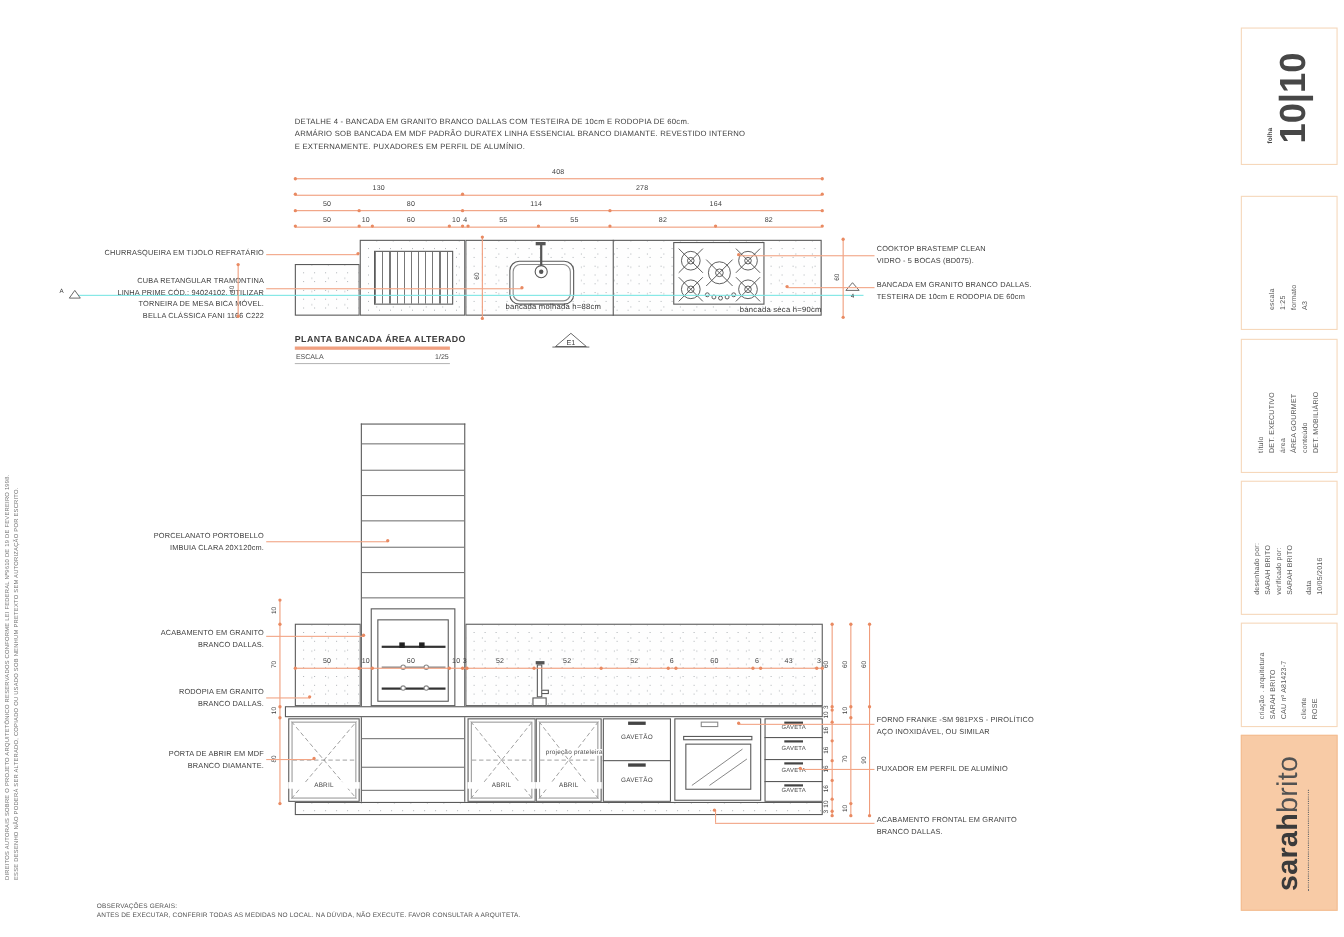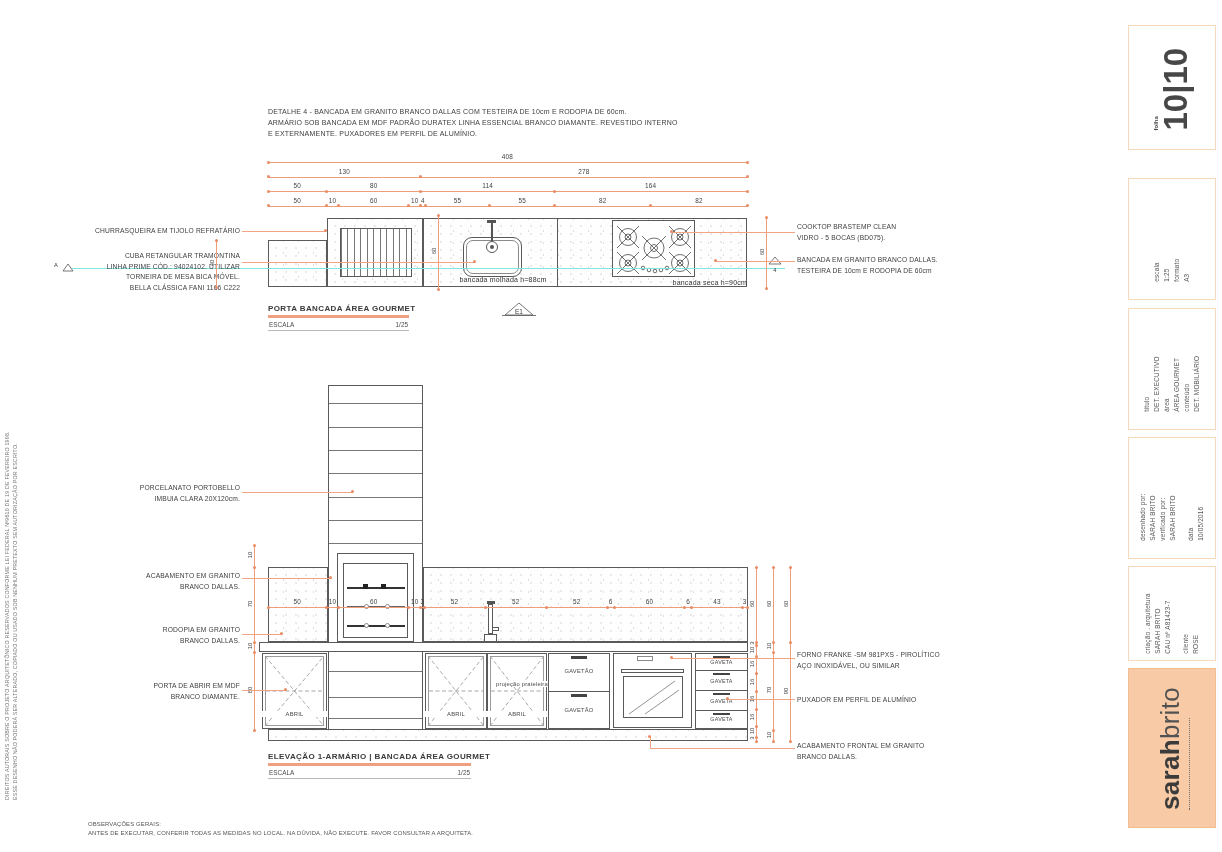--- a/index.html
+++ b/index.html
@@ -119,21 +119,21 @@
   <div class="planlab" style="left:443px;top:276px;width:120px;text-align:center">bancada molhada h=88cm</div>
   <div class="planlab" style="left:650px;top:279px;width:97px;text-align:right">bancada seca h=90cm</div>
 
   <svg class="abs" style="left:502px;top:301px" width="34" height="17">
     <polygon points="3,14 17,2 31,14" fill="#fff" stroke="#555" stroke-width="0.8"></polygon>
     <line x1="0" y1="14.5" x2="34" y2="14.5" stroke="#555" stroke-width="0.8"></line>
     <text x="17" y="13" text-anchor="middle" font-size="6.5" fill="#3f3f3f">E1</text>
   </svg>
 
   <div class="vt" style="left:268px;top:304px;width:141px">
-    <div class="vt-title">PORTA BANCADA ÁREA GOURMET</div>
+    <div class="vt-title">PLANTA BANCADA ÁREA ALTERADO</div>
     <div class="vt-bar"></div>
     <div class="vt-row">
       <span>ESCALA</span>
       <span>1/25</span>
     </div>
   </div>
 
   <div class="ann-l" style="top:226px">
       <div>CHURRASQUEIRA EM TIJOLO REFRATÁRIO</div>
     </div>
@@ -236,28 +236,20 @@
   <div class="abs" style="left:713px;top:672.5px;width:17px;height:2.5px;background:#444"></div>
   <div class="abs" style="left:713px;top:692.5px;width:17px;height:2.5px;background:#444"></div>
   <div class="abs" style="left:713px;top:712.5px;width:17px;height:2.5px;background:#444"></div>
   <span class="celllab" style="left:695px;top:659px;width:53px;font-size:5.4px">GAVETA</span>
   <span class="celllab" style="left:695px;top:677.5px;width:53px;font-size:5.4px">GAVETA</span>
   <span class="celllab" style="left:695px;top:697.5px;width:53px;font-size:5.4px">GAVETA</span>
   <span class="celllab" style="left:695px;top:715.5px;width:53px;font-size:5.4px">GAVETA</span>
 
   <div class="abs speck ln" style="left:268px;top:729px;width:480px;height:12px"></div>
 
-  <div class="vt" style="left:268px;top:752px;width:203px">
-    <div class="vt-title">ELEVAÇÃO 1-ARMÁRIO | BANCADA ÁREA GOURMET</div>
-    <div class="vt-bar"></div>
-    <div class="vt-row">
-      <span>ESCALA</span>
-      <span>1/25</span>
-    </div>
-  </div>
 
   <div class="ann-l" style="top:483px">
       <div>PORCELANATO PORTOBELLO</div>
       <div>IMBUIA CLARA 20X120cm.</div>
     </div>
   <div class="ann-l" style="top:571px">
       <div>ACABAMENTO EM GRANITO</div>
       <div>BRANCO DALLAS.</div>
     </div>
   <div class="ann-l" style="top:625px">

